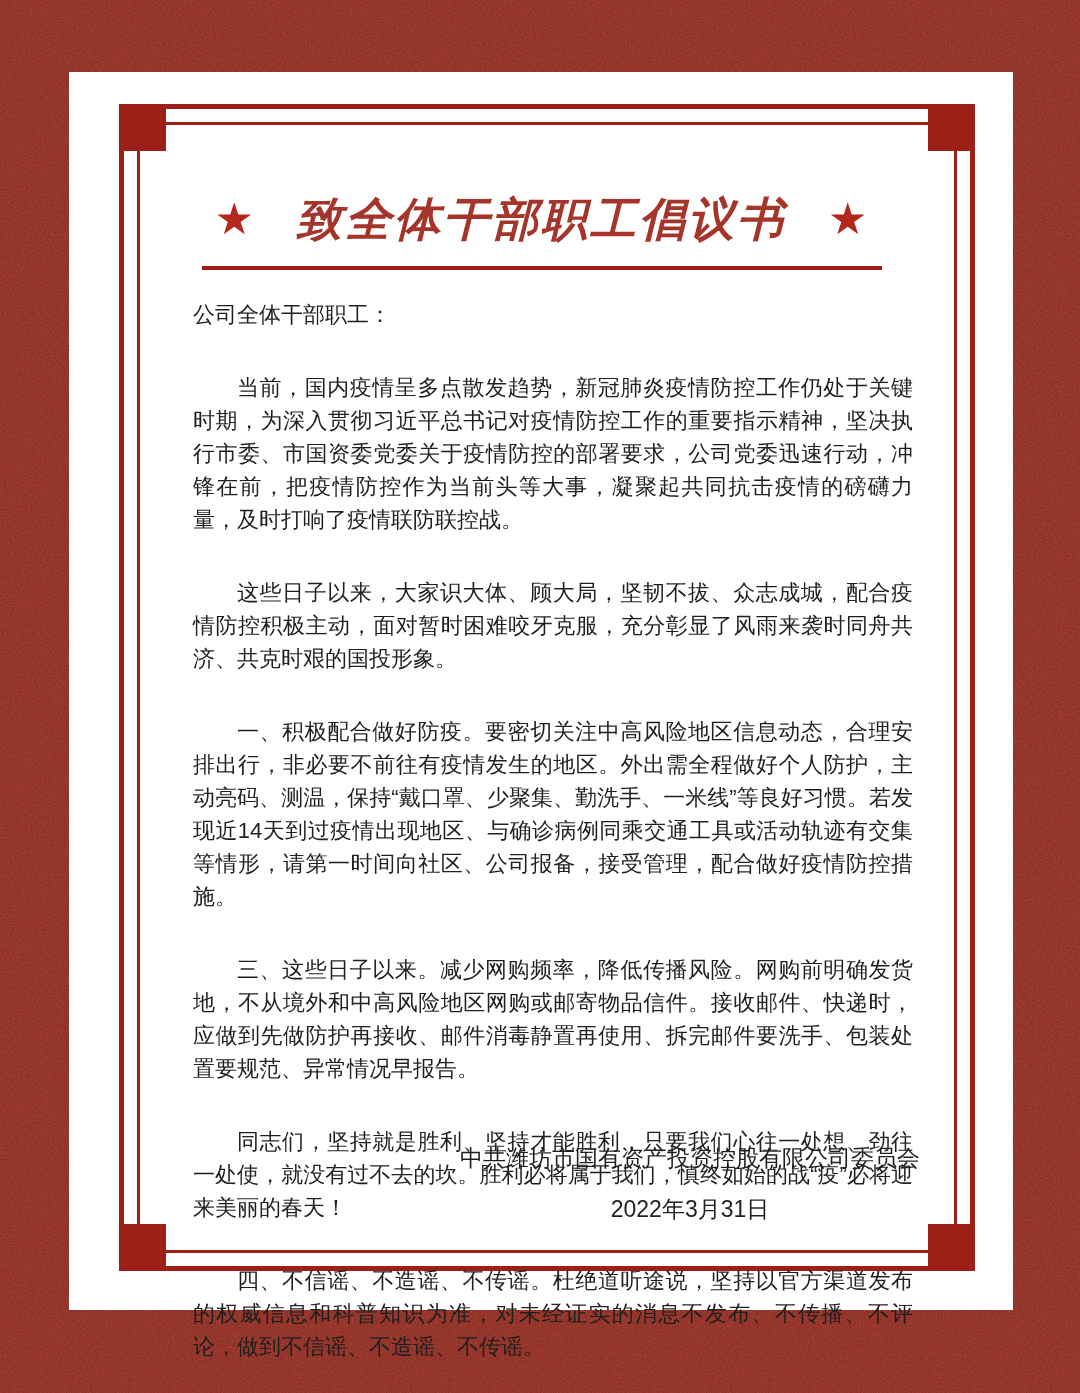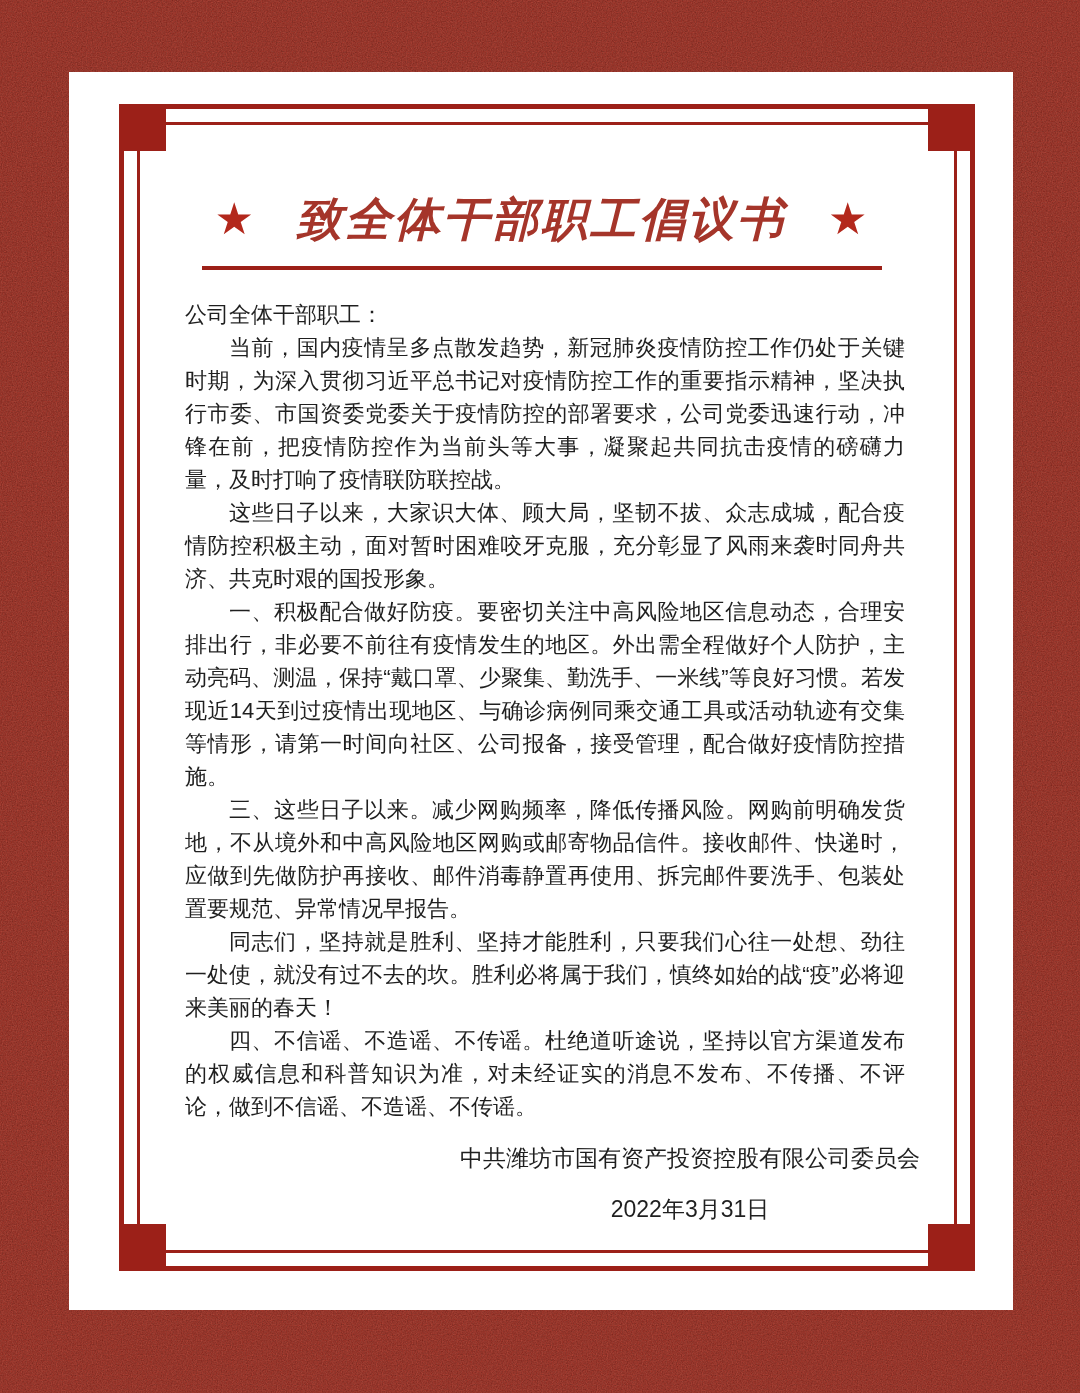--- a/index.html
+++ b/index.html
@@ -60,31 +60,32 @@
     line-height:58px;
     white-space:nowrap;
     font-style:italic;
   }
   .title-underline{
     position:absolute;left:133px;top:194px;width:680px;height:4px;
     background:var(--accent);
   }
 
   .body-text{
-    position:absolute;left:116px;top:226px;width:720px;
+    position:absolute;left:124px;top:226px;width:720px;
     color:var(--body-text);
     font-size:22px;
     line-height:33px;
     text-align:justify;
   }
   .body-text .salutation{
     text-indent:0;
   }
   .body-text p.para{
     text-indent:2em;
+    margin-top:40px;
   }
   .sig-block{
     position:absolute;left:356px;top:1070px;width:530px;
     color:var(--body-text);
     text-align:center;
     font-size:23px;
     line-height:33px;
   }
   .sig-block .sig-date{margin-top:18px;}
 </style>

